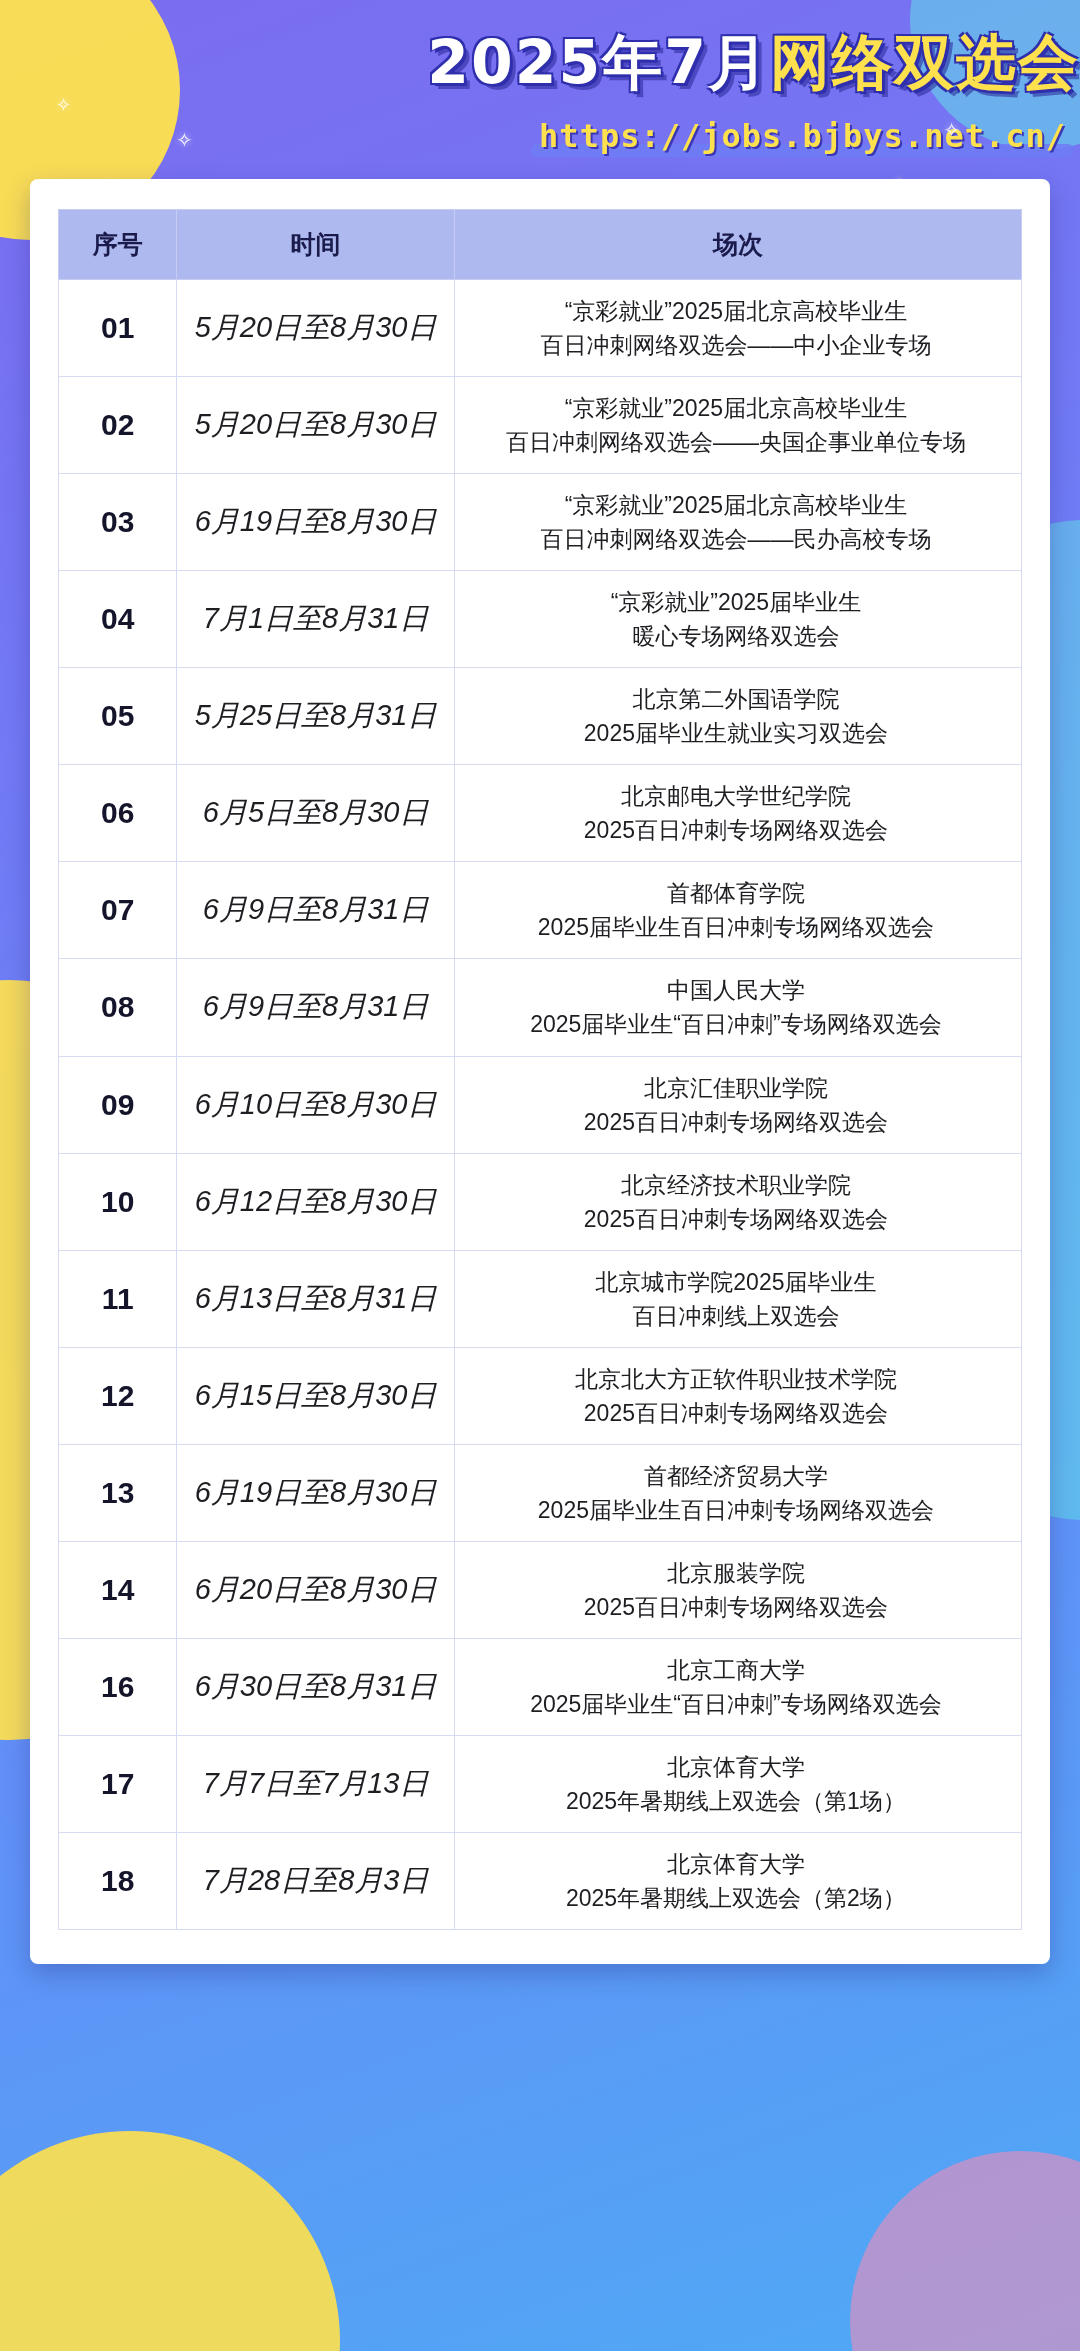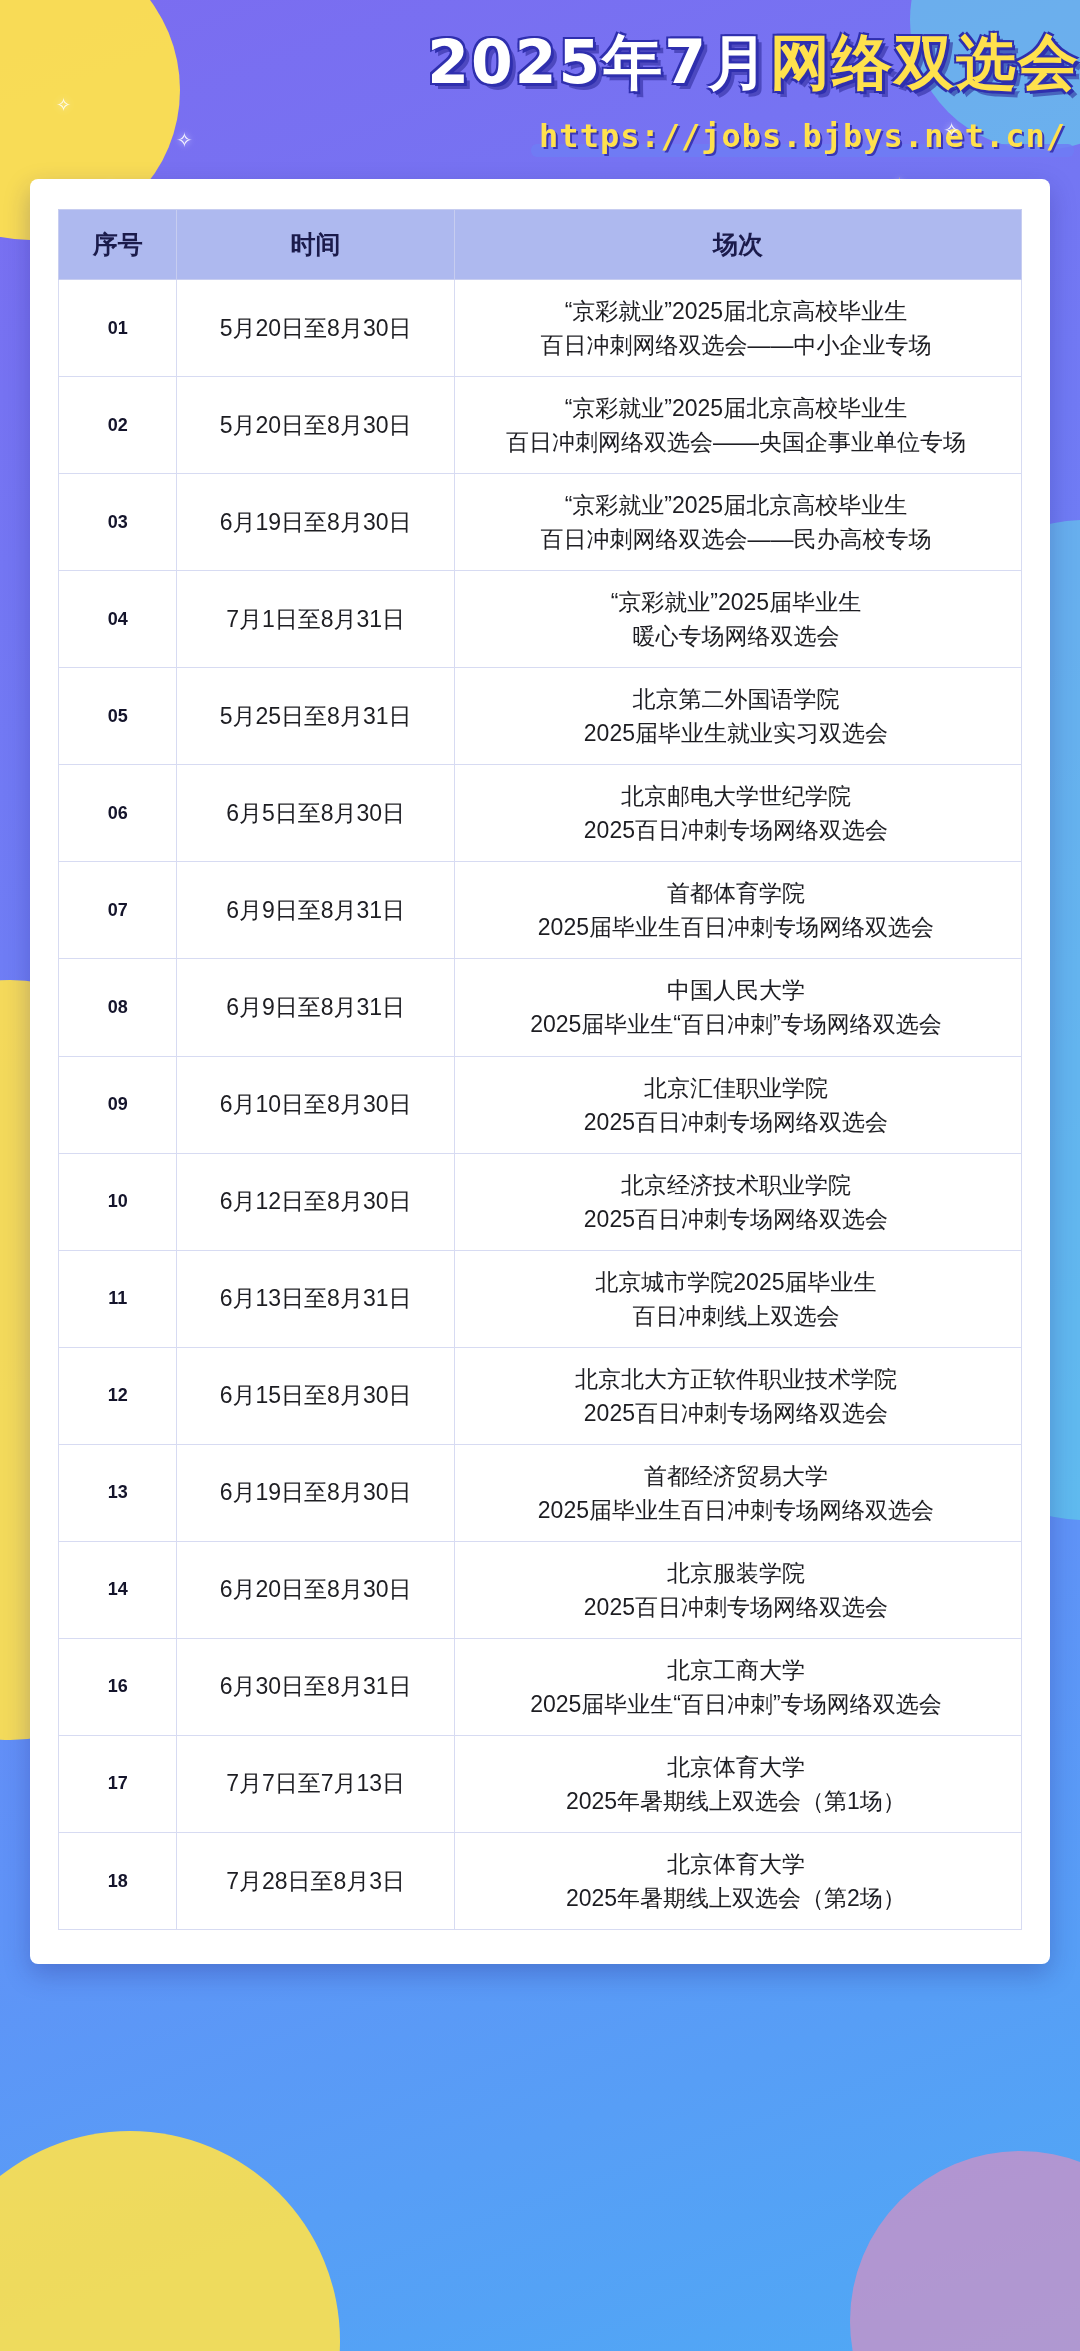--- a/index.html
+++ b/index.html
@@ -157,28 +157,29 @@
   col.c-sess{ width: 58.9%; }
 
   tbody td {
     border: 1px solid #d7dbf2;
     text-align: center;
     color: #1d1d22;
     padding: 14px 6px;
     vertical-align: middle;
   }
   td.no {
-    font-size: 18px;
+    font-size: 30px;
     font-weight: 700;
     color: #14142b;
   }
   td.time {
-    font-size: 23px;
+    font-size: 29px;
     color: #1d1d22;
     white-space: nowrap;
+    font-style: italic;
   }
   td.sess {
     font-size: 23px;
     line-height: 1.48;
     color: #1d1d22;
     padding-right: 10px;
   }
   td.sess .l2 { display: block; }
 </style>
 </head>

